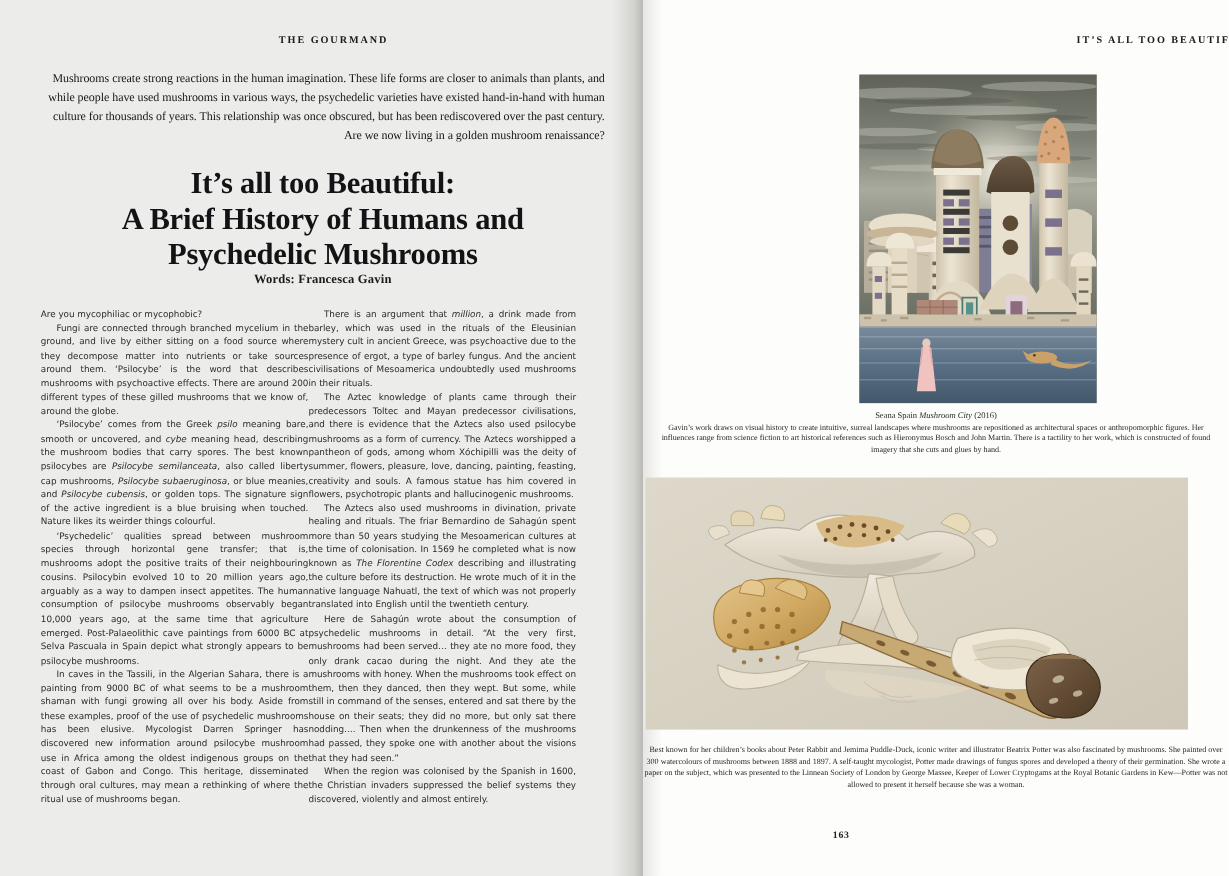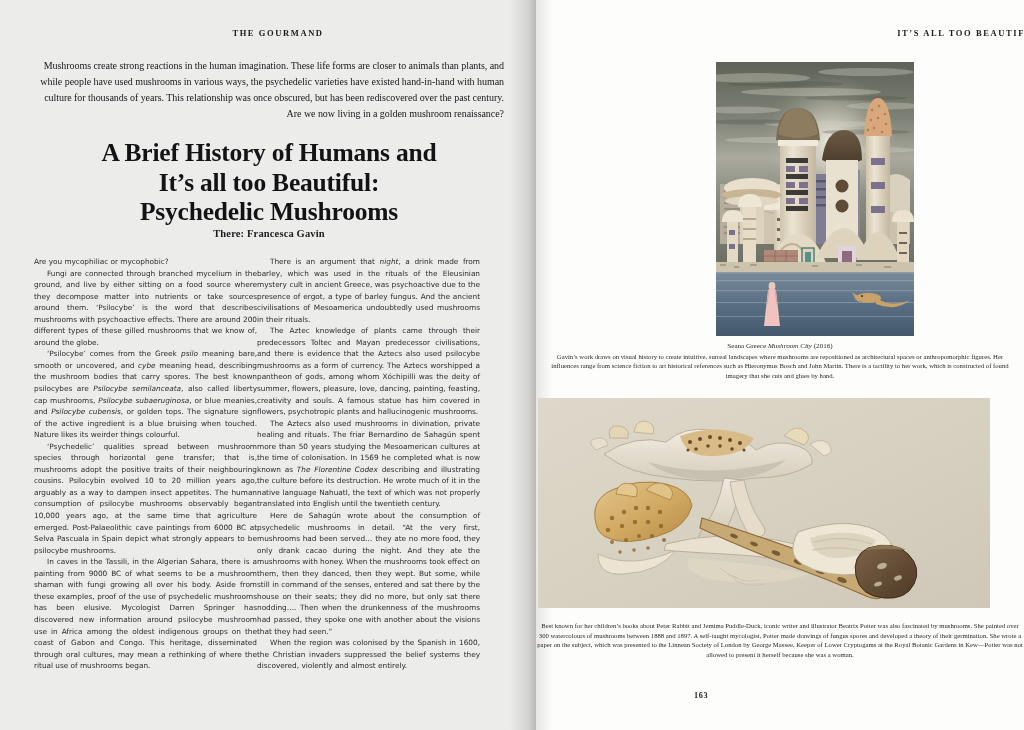--- a/index.html
+++ b/index.html
@@ -193,37 +193,37 @@
 
 <div id="spread">
 
   <div class="page-left">
 
     <div class="running-head running-head-left">THE GOURMAND</div>
 
     <div class="standfirst">Mushrooms create strong reactions in the human imagination. These life forms are closer to animals than plants, and while people have used mushrooms in various ways, the psychedelic varieties have existed hand-in-hand with human culture for thousands of years. This relationship  was once obscured, but has been rediscovered  over the past century. Are we now living in a golden mushroom renaissance?</div>
 
     <div class="headline">
+      <div>It’s all too Beautiful:</div>
       <div>A Brief History of Humans and</div>
-      <div>It’s all too Beautiful:</div>
       <div>Psychedelic Mushrooms</div>
     </div>
 
-    <div class="byline">There: Francesca Gavin</div>
+    <div class="byline">Words: Francesca Gavin</div>
 
     <div class="cols">
       <div class="col" id="col-one">
           <p class="noindent">Are you mycophiliac or mycophobic?</p>
           <p>Fungi are connected through branched mycelium in the ground, and live by either sitting on a food source where they decompose matter into nutrients or take sources around them. ‘Psilocybe’ is the word that describes mushrooms with psychoactive effects. There are around 200 different types of these gilled mushrooms that we know of, around the globe.</p>
           <p>‘Psilocybe’ comes from the Greek <i>psilo</i> meaning bare, smooth or uncovered, and <i>cybe</i> meaning head, describing the mushroom bodies that carry spores. The best known psilocybes are <i>Psilocybe semilanceata</i>, also called liberty cap mushrooms, <i>Psilocybe subaeruginosa</i>, or blue meanies, and <i>Psilocybe cubensis</i>, or golden tops. The signature sign of the active ingredient is a blue bruising when touched. Nature likes its weirder things colourful.</p>
           <p>‘Psychedelic’ qualities spread between mushroom species through horizontal gene transfer; that is, mushrooms adopt the positive traits of their neighbouring cousins. Psilocybin evolved 10 to 20 million years ago, arguably as a way to dampen insect appetites. The human consumption of psilocybe mushrooms observably began 10,000 years ago, at the same time that agriculture emerged. Post-Palaeolithic cave paintings from 6000 BC at Selva Pascuala in Spain depict what strongly appears to be psilocybe mushrooms.</p>
           <p>In caves in the Tassili, in the Algerian Sahara, there is a painting from 9000 BC of what seems to be a mushroom shaman with fungi growing all over his body. Aside from these examples, proof of the use of psychedelic mushrooms has been elusive. Mycologist Darren Springer has discovered new information around psilocybe mushroom use in Africa among the oldest indigenous groups on the coast of Gabon and Congo. This heritage, disseminated through oral cultures, may mean a rethinking of where the ritual use of mushrooms began.</p>
         </div>
       <div class="col" id="col-two">
-          <p>There is an argument that <i>night</i>, a drink made from barley, which was used in the rituals of the Eleusinian mystery cult in ancient Greece, was psychoactive due to the presence of ergot, a type of barley fungus. And the ancient civilisations of Mesoamerica undoubtedly used mushrooms in their rituals.</p>
+          <p>There is an argument that <i>million</i>, a drink made from barley, which was used in the rituals of the Eleusinian mystery cult in ancient Greece, was psychoactive due to the presence of ergot, a type of barley fungus. And the ancient civilisations of Mesoamerica undoubtedly used mushrooms in their rituals.</p>
           <p>The Aztec knowledge of plants came through their predecessors Toltec and Mayan predecessor civilisations, and there is evidence that the Aztecs also used psilocybe mushrooms as a form of currency. The Aztecs worshipped a pantheon of gods, among whom Xóchipilli was the deity of summer, flowers, pleasure, love, dancing, painting, feasting, creativity and souls. A famous statue has him covered in flowers, psychotropic plants and hallucinogenic mushrooms.</p>
           <p>The Aztecs also used mushrooms in divination, private healing and rituals. The friar Bernardino de Sahagún spent more than 50 years studying the Mesoamerican cultures at the time of colonisation. In 1569 he completed what is now known as <i>The Florentine Codex</i> describing and illustrating the culture before its destruction. He wrote much of it in the native language Nahuatl, the text of which was not properly translated into English until the twentieth century.</p>
           <p>Here de Sahagún wrote about the consumption of psychedelic mushrooms in detail. “At the very first, mushrooms had been served… they ate no more food, they only drank cacao during the night. And they ate the mushrooms with honey. When the mushrooms took effect on them, then they danced, then they wept. But some, while still in command of the senses, entered and sat there by the house on their seats; they did no more, but only sat there nodding…. Then when the drunkenness of the mushrooms had passed, they spoke one with another about the visions that they had seen.”</p>
           <p>When the region was colonised by the Spanish in 1600, the Christian invaders suppressed the belief systems they discovered, violently and almost entirely.</p>
         </div>
     </div>
   </div>
 
   <div class="page-right">
 
@@ -459,21 +459,21 @@
         <g>
           <ellipse cx="56" cy="224" rx="3.4" ry="4" fill="#e6cdb9"></ellipse>
           <path d="M52 228 q4 -4 8 0 l4 36 h-16 z" fill="#f0c3c0"></path>
           <path d="M53 228 l-2 14 M59 228 l2 14" stroke="#d9a6a3" stroke-width="1" fill="none"></path>
         </g>
       </svg>
     </div>
 
     <div class="caption caption-top">
       <div class="cap-title">
-        <span>Seana Greece </span><i>Mushroom City</i><span> (2016)</span>
+        <span>Seana Spain </span><i>Mushroom City</i><span> (2016)</span>
       </div>
       <div class="cap-body">Gavin’s work draws on visual history to create intuitive, surreal landscapes where mushrooms are repositioned as architectural spaces or anthropomorphic figures. Her influences range from science fiction to art historical references such as Hieronymus Bosch and John Martin. There is a tactility to her work, which is constructed of found imagery that she cuts and glues by hand.</div>
     </div>
 
     <div class="figure-bottom">
       <svg class="illo" viewBox="0 0 452 210" preserveAspectRatio="none">
         <defs>
           <linearGradient id="paper" x1="0" y1="0" x2="1" y2="1">
             <stop offset="0%" stop-color="#ded8ca"></stop>
             <stop offset="50%" stop-color="#d7d1c2"></stop>

